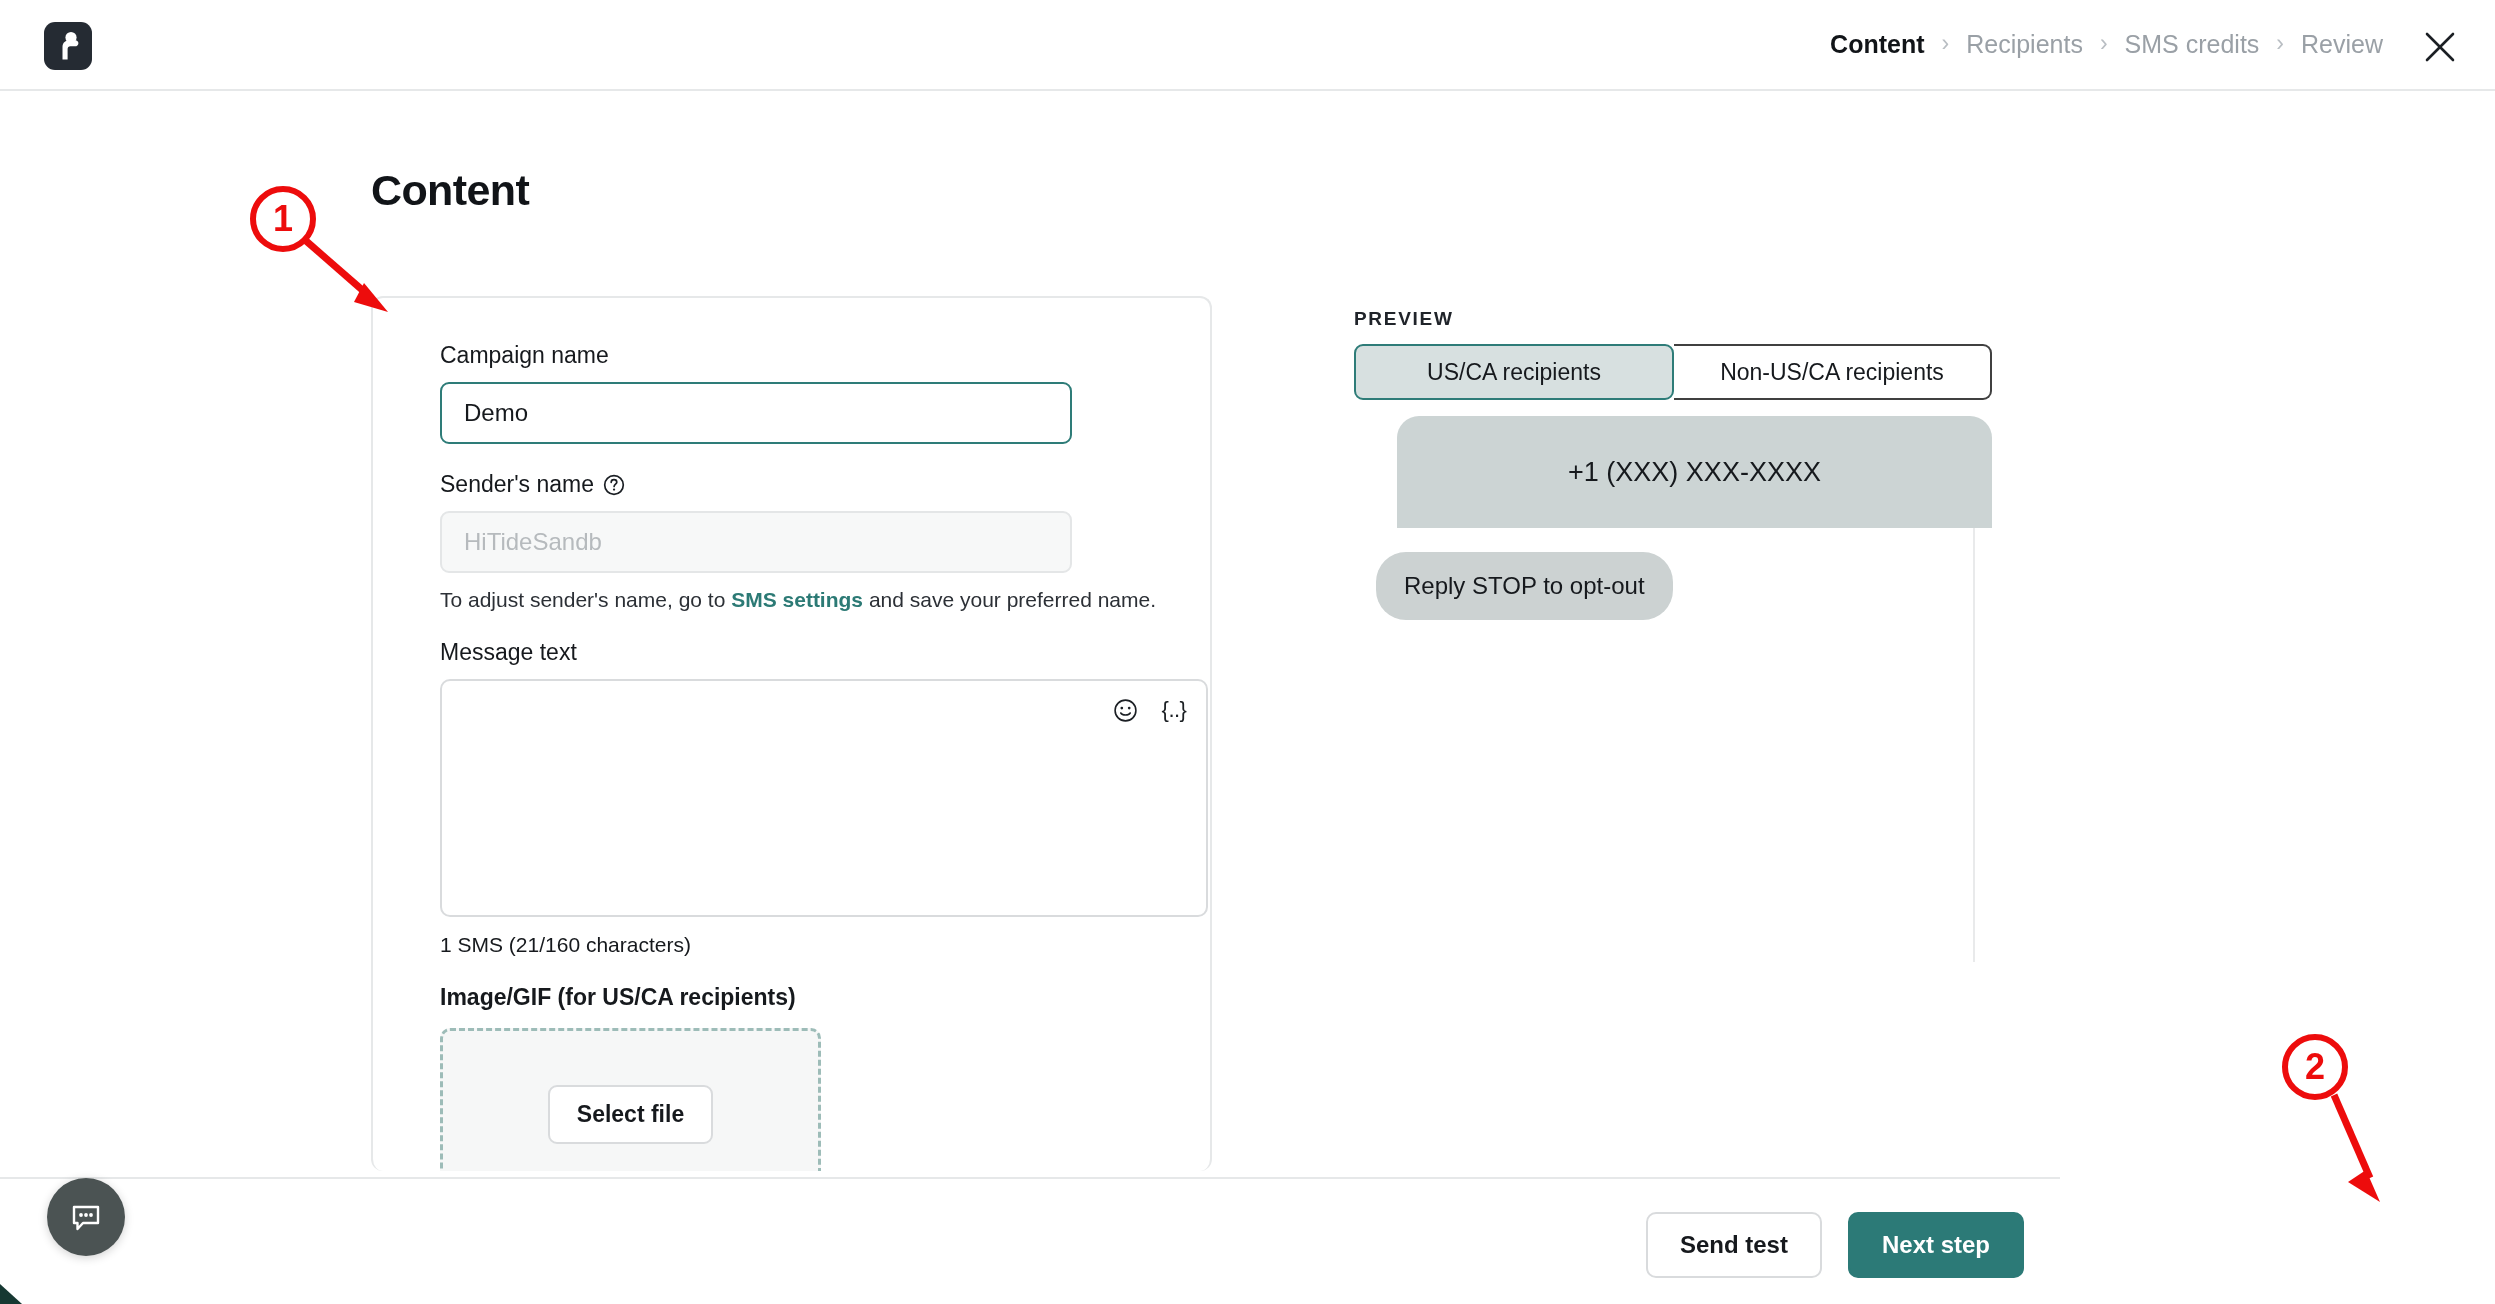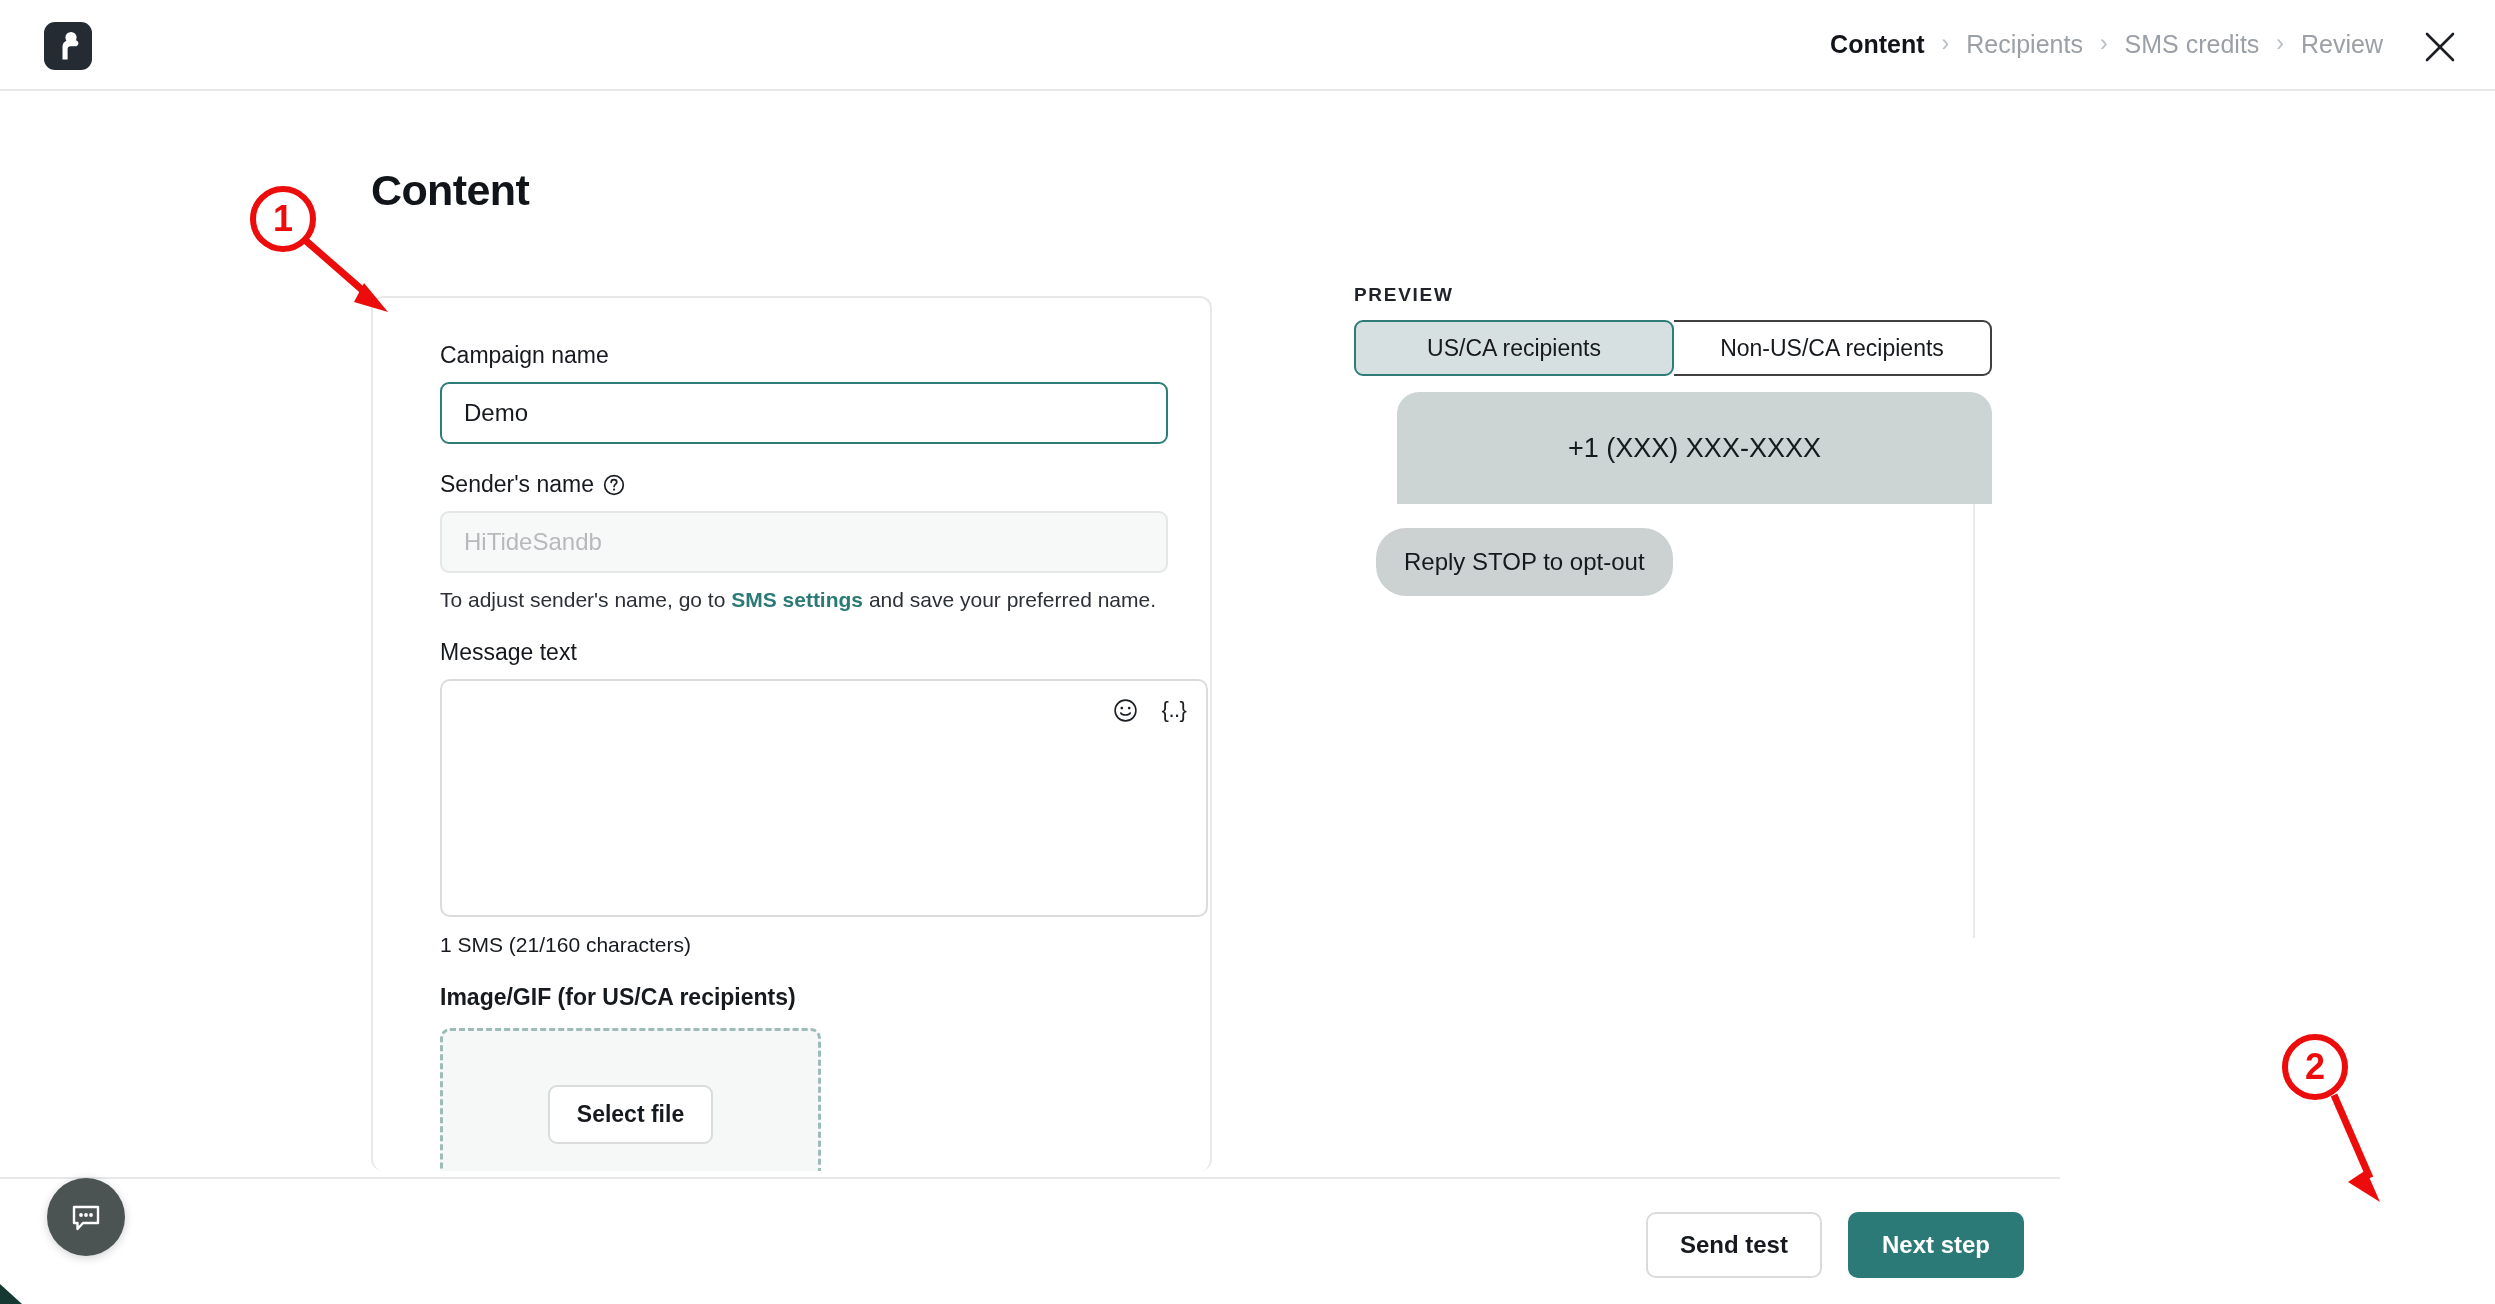--- a/index.html
+++ b/index.html
@@ -112,21 +112,21 @@
   .label-row .field-label { margin-bottom: 0; }
 
   .help-icon {
     width: 22px; height: 22px;
     display: inline-flex;
     align-items: center; justify-content: center;
     cursor: pointer;
   }
 
   .text-input {
-    width: 728px;
+    width: 632px;
     height: 62px;
     border: 2px solid #d9dbdd;
     border-radius: 9px;
     background: #ffffff;
     font-family: "Liberation Sans", sans-serif;
     font-size: 24px;
     color: #16191d;
     padding: 10px 22px;
     outline: none;
   }
@@ -216,21 +216,21 @@
     font-size: 23px;
     font-weight: bold;
     color: #16191d;
     padding: 14px 27px;
     cursor: pointer;
   }
 
   
   .preview-wrap {
     position: absolute;
-    left: 1354px; top: 284px;
+    left: 1354px; top: 308px;
     width: 700px;
   }
   .preview-label {
     font-size: 19px;
     font-weight: bold;
     letter-spacing: 1.7px;
     color: #20242a;
     margin-bottom: 14px;
   }
   .seg-group {

